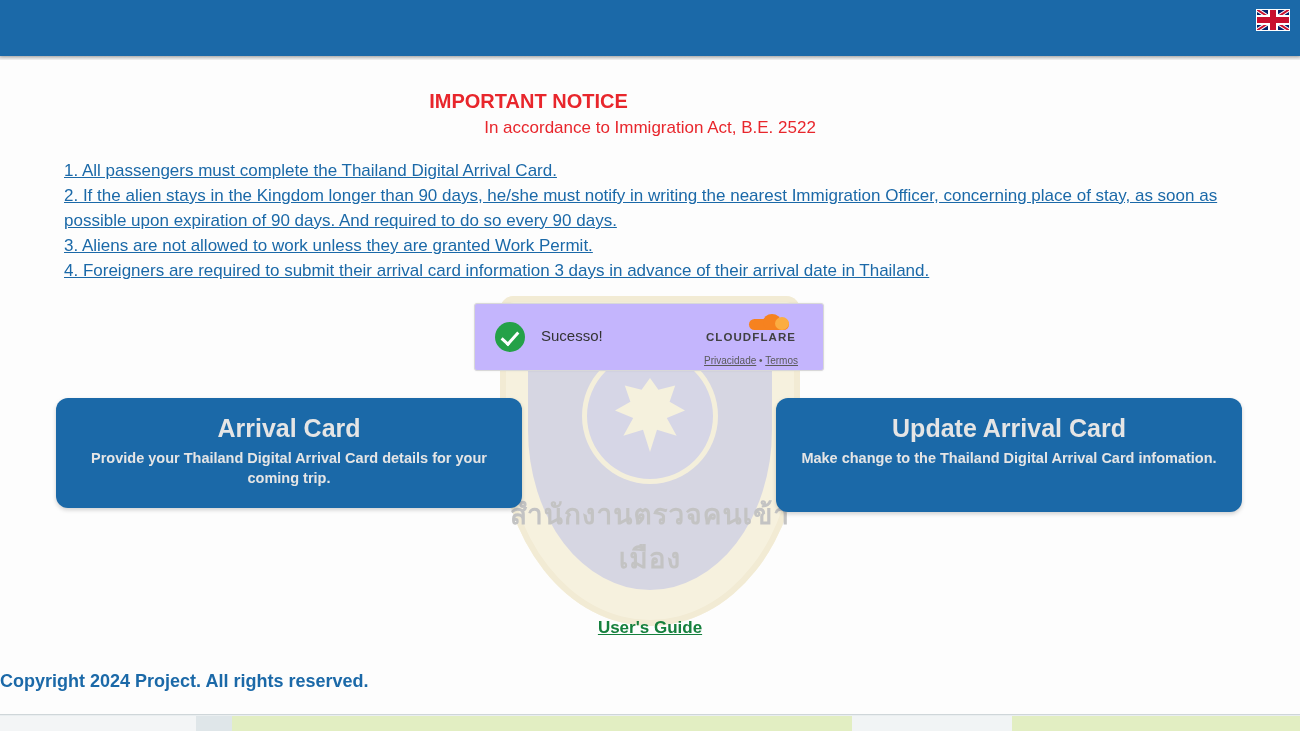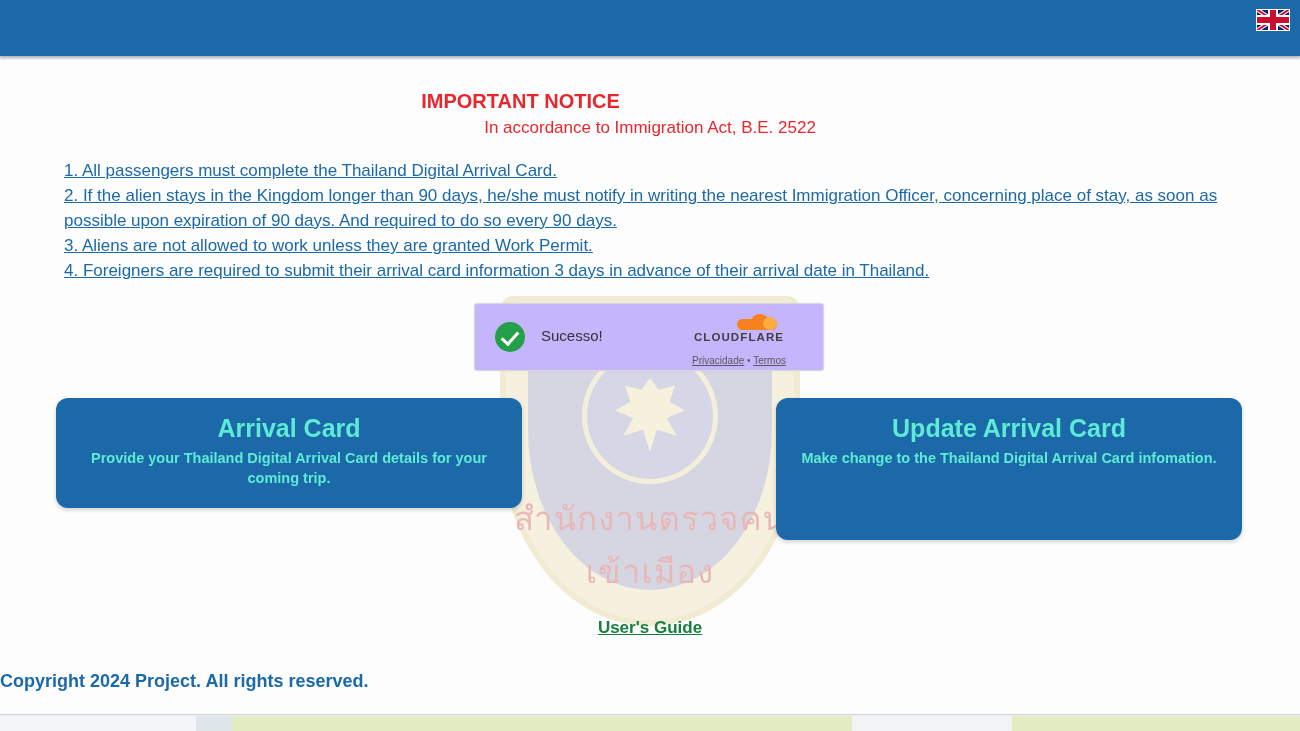--- a/index.html
+++ b/index.html
@@ -153,43 +153,43 @@
     width: 70px; height: 74px;
     background: #e6d696;
     clip-path: polygon(50% 0%, 62% 16%, 86% 10%, 78% 32%, 100% 44%, 74% 54%, 88% 78%, 60% 70%, 50% 100%, 40% 70%, 12% 78%, 26% 54%, 0% 44%, 22% 32%, 14% 10%, 38% 16%);
   }
   .wm-text {
     position: absolute;
     left: 0;
     top: 196px;
     width: 300px;
     text-align: center;
-    color: #b91c1c;
-    font-size: 33px;
-    font-weight: normal;
+    color: #404040;
+    font-size: 28px;
+    font-weight: bold;
     letter-spacing: 1px;
   }
   .wm-top-text {
     position: absolute;
     left: 0;
     top: -2px;
     width: 300px;
     text-align: center;
     color: #c9a227;
     font-size: 26px;
     font-weight: bold;
     letter-spacing: 2px;
     opacity: 0.75;
   }
 
   
   .notice-title {
     position: absolute;
     top: 30px;
-    left: 4px; width: 1033px;
+    left: 12px; width: 1033px;
     text-align: center;
     color: #e8262c;
     font-size: 20px;
     font-weight: bold;
   }
   .notice-sub {
     position: absolute;
     top: 58px;
     left: 0; width: 1300px;
     text-align: center;
@@ -237,21 +237,21 @@
     transform: rotate(42deg);
   }
   .cf-label {
     position: absolute;
     left: 66px; top: 23px;
     font-size: 15px;
     color: #333333;
   }
   .cf-brand {
     position: absolute;
-    right: 32px; top: 10px;
+    right: 20px; top: 10px;
     width: 104px;
     text-align: center;
   }
   .cf-cloud {
     position: relative;
     height: 16px;
   }
   .cf-cloud .c-body {
     position: absolute;
     right: 14px; top: 5px;
@@ -288,38 +288,38 @@
   .cf-links a {
     color: #5a5a5a;
     text-decoration: underline;
   }
 
   
   .btn-card {
     position: absolute;
     border-radius: 12px;
     background: #1b69a8;
-    color: #5eead4;
+    color: #e5e5e5;
     text-align: center;
     cursor: pointer;
     box-shadow: 0 2px 4px rgba(0,0,0,0.18);
     padding: 14px 18px;
     box-sizing: border-box;
   }
   .btn-arrival {
     left: 56px;
     top: 338px;
     width: 466px;
     height: 110px;
   }
   .btn-update {
     left: 776px;
     top: 338px;
     width: 466px;
-    height: 142px;
+    height: 114px;
   }
   .btn-title {
     font-size: 25px;
     font-weight: bold;
     line-height: 32px;
   }
   .btn-sub {
     font-size: 14.5px;
     font-weight: bold;
     line-height: 20px;

